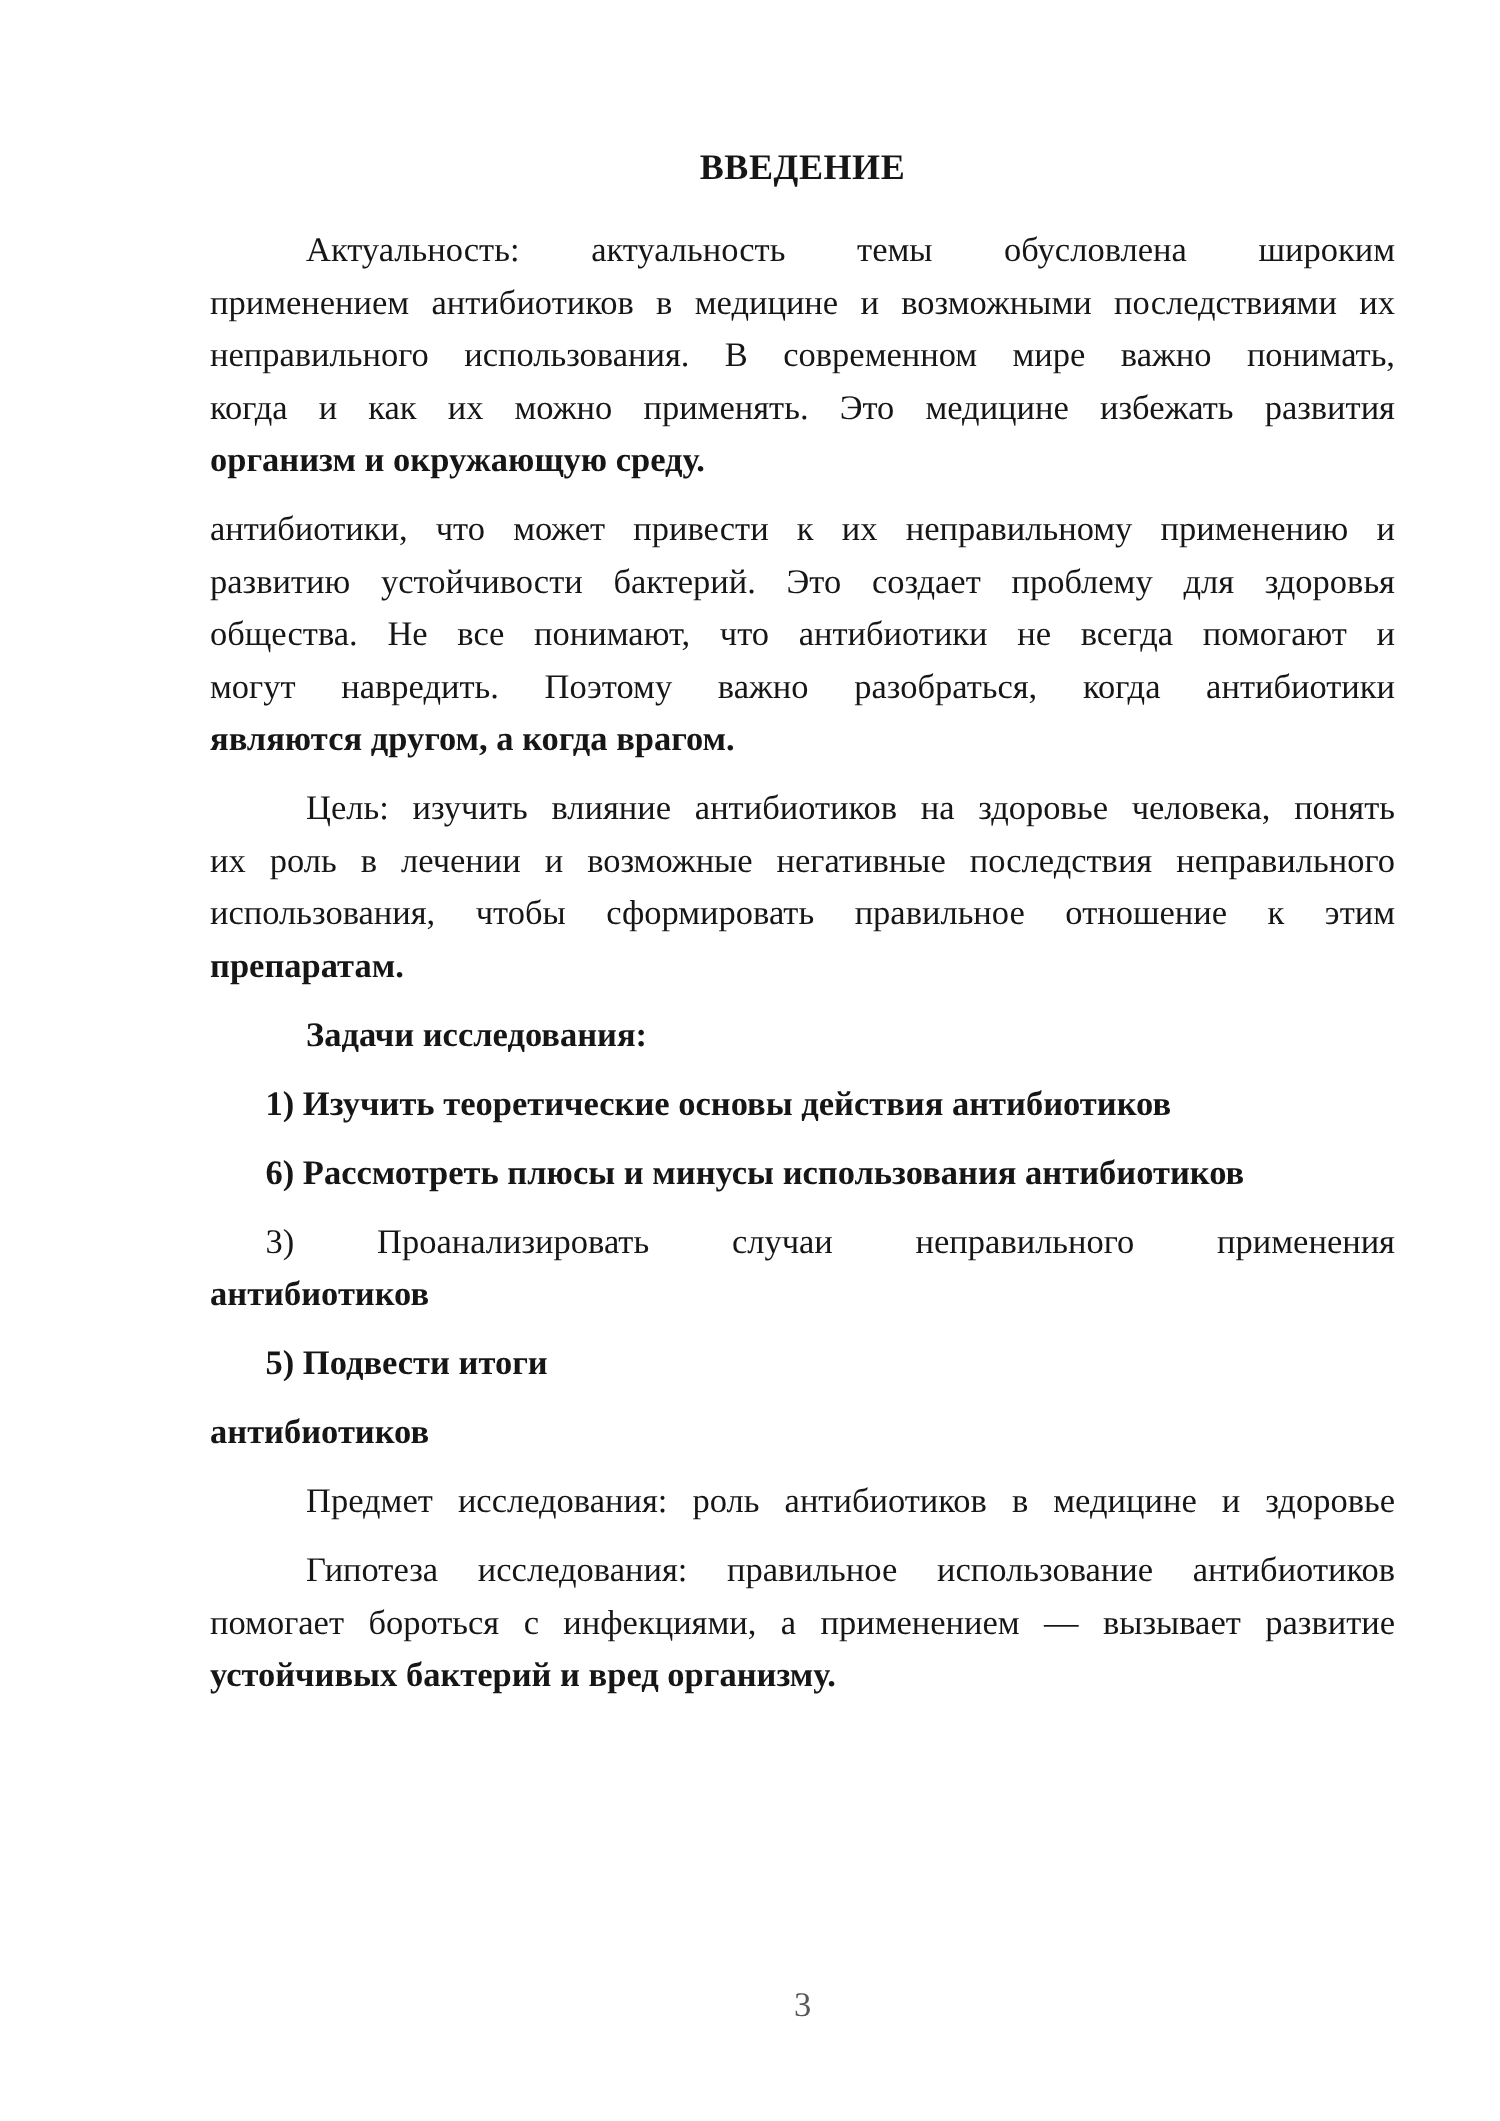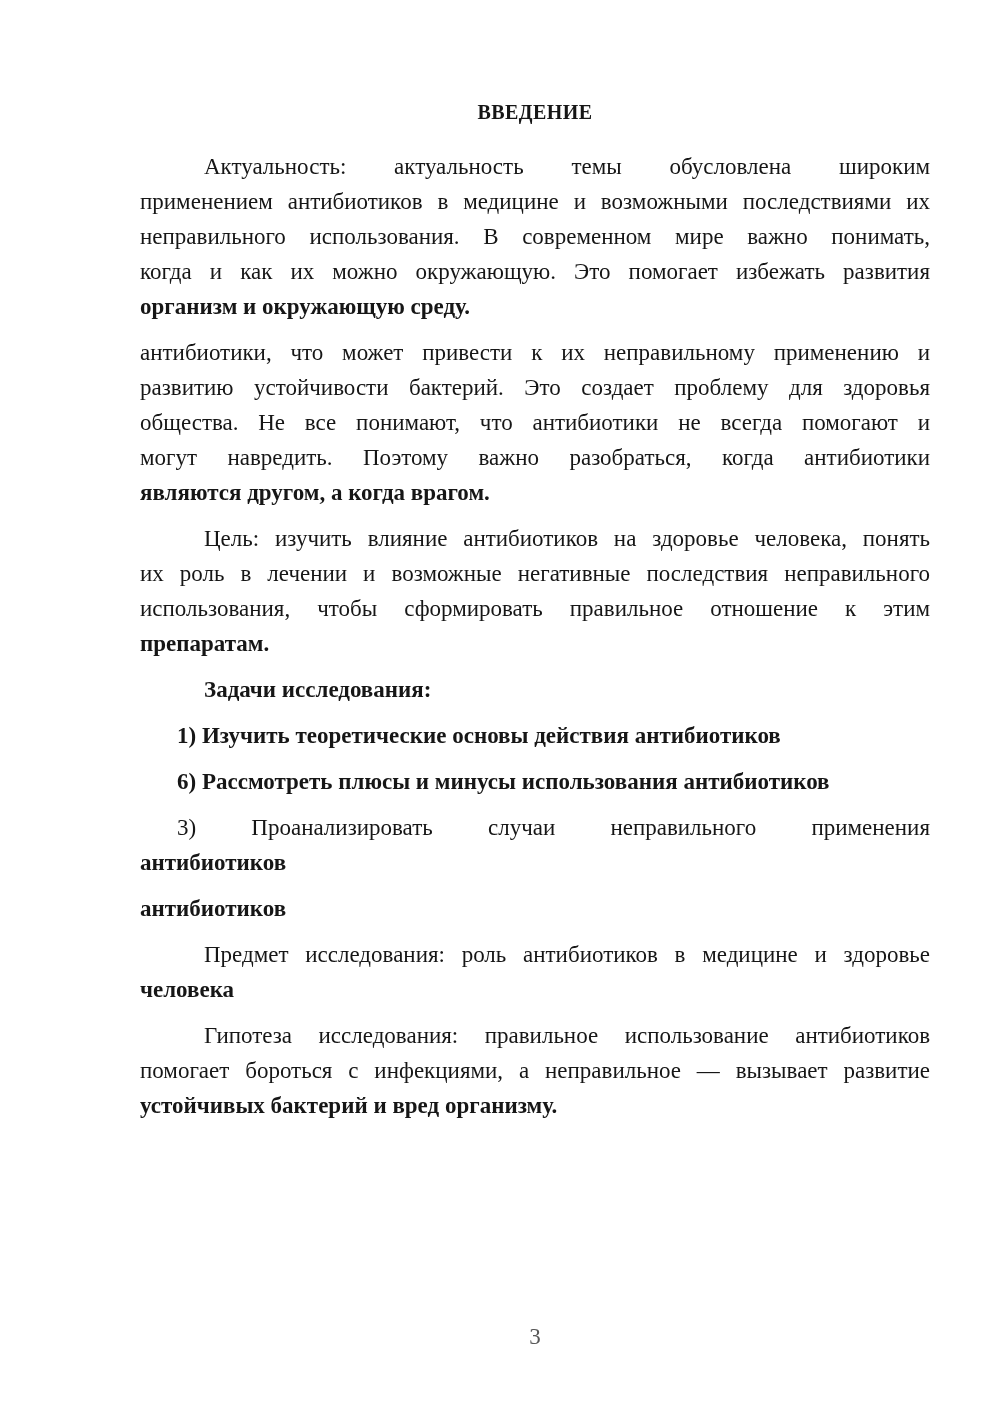--- a/index.html
+++ b/index.html
@@ -12,21 +12,21 @@
     color: #161616;
     overflow: hidden;
   }
   .content {
     position: absolute;
     left: 140px;
     top: 97px;
     width: 790px;
   }
   .title {
-    font-size: 20px;
+    font-size: 24px;
     font-weight: bold;
     text-align: center;
     letter-spacing: 0.4px;
     margin: 0 0 22px 0;
     line-height: 30px;
   }
   p.para {
     font-size: 23px;
     line-height: 35px;
     margin: 0 0 11px 0;
@@ -54,21 +54,21 @@
 
 <div class="page">
   <div class="content">
 
     <h1 class="title">ВВЕДЕНИЕ</h1>
 
     <p class="para">
       <span class="ln first">Актуальность: актуальность темы обусловлена широким</span>
       <span class="ln">применением антибиотиков в медицине и возможными последствиями их</span>
       <span class="ln">неправильного использования. В современном мире важно понимать,</span>
-      <span class="ln">когда и как их можно окружающую. Это помогает избежать развития</span>
+      <span class="ln">когда и как их можно применять. Это медицине избежать развития</span>
       <span class="ln end">организм и окружающую среду.</span>
     </p>
 
     <p class="para">
       <span class="ln">антибиотики, что может привести к их неправильному применению и</span>
       <span class="ln">развитию устойчивости бактерий. Это создает проблему для здоровья</span>
       <span class="ln">общества. Не все понимают, что антибиотики не всегда помогают и</span>
       <span class="ln">могут навредить. Поэтому важно разобраться, когда антибиотики</span>
       <span class="ln end">являются другом, а когда врагом.</span>
     </p>
@@ -91,32 +91,34 @@
     <p class="para">
       <span class="ln task end">6) Рассмотреть плюсы и минусы использования антибиотиков</span>
     </p>
 
     <p class="para">
       <span class="ln task">3) Проанализировать случаи неправильного применения</span>
       <span class="ln end">антибиотиков</span>
     </p>
 
 
+    <p class="para">
+      <span class="ln task end">5) Подвести итоги</span>
+    </p>
 
     <p class="para">
       <span class="ln end">антибиотиков</span>
     </p>
 
     <p class="para">
       <span class="ln first">Предмет исследования: роль антибиотиков в медицине и здоровье</span>
-      <span class="ln end">человека</span>
     </p>
 
     <p class="para">
       <span class="ln first">Гипотеза исследования: правильное использование антибиотиков</span>
-      <span class="ln">помогает бороться с инфекциями, а неправильное — вызывает развитие</span>
+      <span class="ln">помогает бороться с инфекциями, а применением — вызывает развитие</span>
       <span class="ln end">устойчивых бактерий и вред организму.</span>
     </p>
 
   </div>
 
   <div class="page-number">3</div>
 </div>
 
 </body></html>

